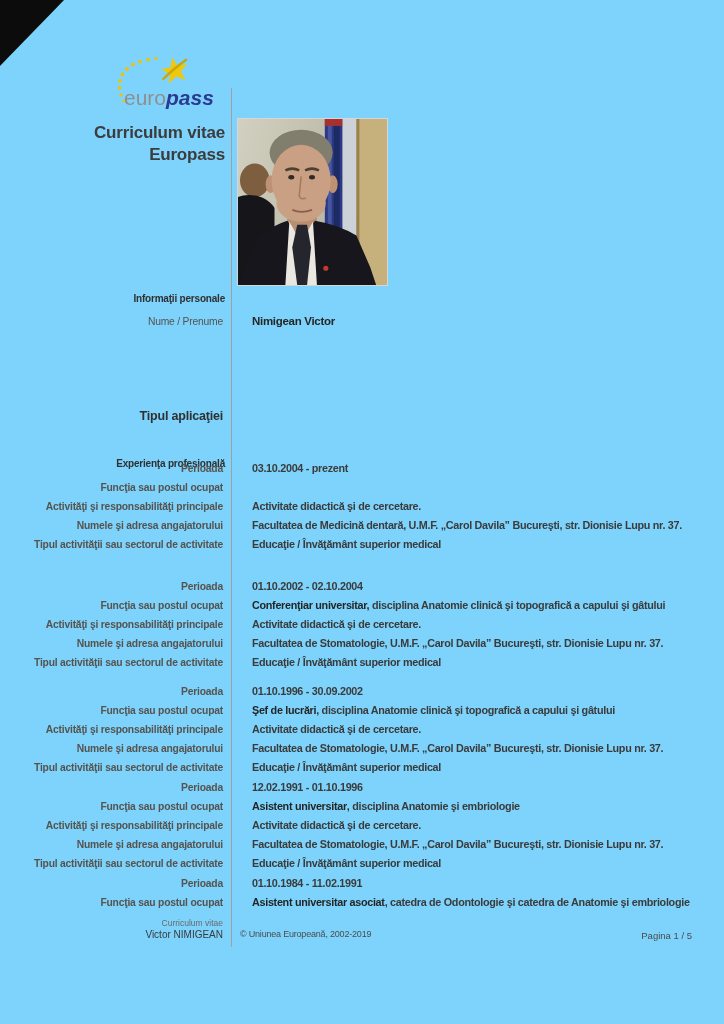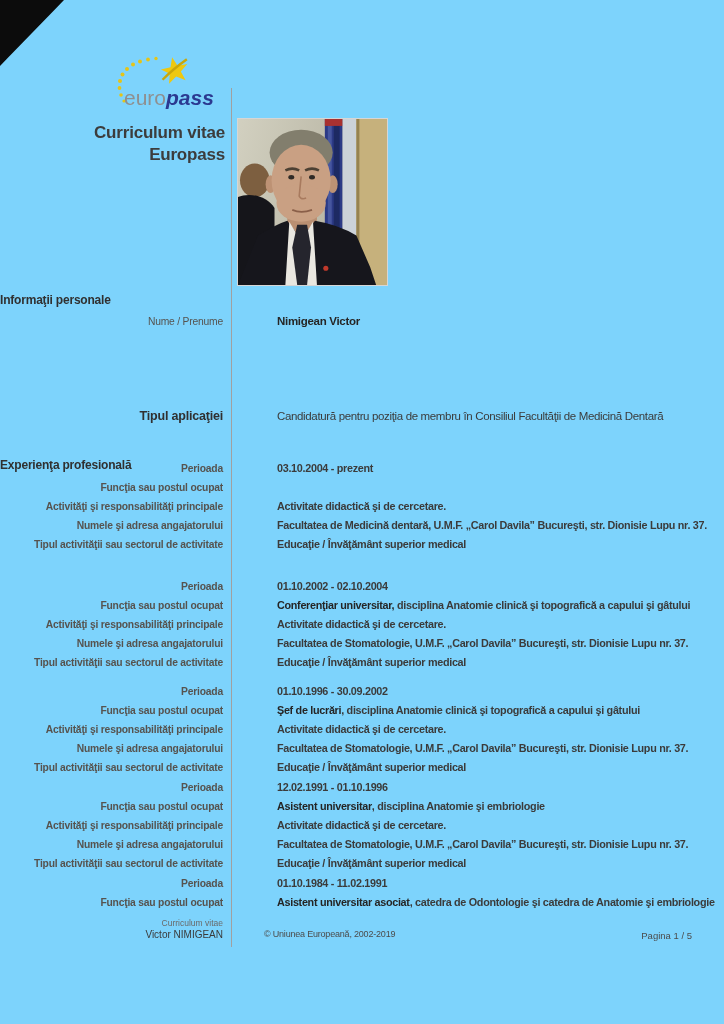--- a/index.html
+++ b/index.html
@@ -14,27 +14,27 @@
   .logo{position:absolute;left:112px;top:54px;width:122px;height:60px;}
   
   .vline{position:absolute;left:231px;top:88px;width:1px;height:859px;background:#a0a0a0;}
   
   .cv-title{position:absolute;left:0;top:122px;width:231px;box-sizing:border-box;padding-right:6px;
     text-align:right;font-weight:bold;font-size:17px;line-height:22px;color:#3c3c3c;letter-spacing:-0.2px;}
   
   .photo{position:absolute;left:237px;top:118px;width:151px;height:168px;border:1px solid #d6d6d6;box-sizing:border-box;}
   .photo svg{display:block;width:100%;height:100%;}
   
-  .sec-head{position:absolute;left:0;width:231px;box-sizing:border-box;padding-right:6px;text-align:left;
-    font-weight:bold;font-size:12px;color:#303030;letter-spacing:-0.2px;}
-  .flex-row{display:flex;align-items:flex-start;gap:24px;}
+  .sec-head{position:absolute;left:0;width:231px;box-sizing:border-box;padding-right:6px;text-align:right;
+    font-weight:bold;font-size:10px;color:#303030;letter-spacing:-0.2px;}
+  .flex-row{display:flex;align-items:flex-start;}
   .lbl{width:231px;box-sizing:border-box;padding-right:8px;flex:none;text-align:right;
     font-size:10.3px;line-height:13px;color:#56534f;letter-spacing:-0.2px;}
-  .val{width:472px;box-sizing:border-box;padding-left:2px;font-size:10.8px;line-height:13px;
-    color:#3b3b3b;letter-spacing:-0.3px;margin-left:20px;}
+  .val{width:472px;box-sizing:border-box;padding-left:21px;font-size:10.8px;line-height:13px;
+    color:#3b3b3b;letter-spacing:-0.3px;}
   .val b{color:#252525;}
   .abs-row{position:absolute;left:0;right:0;}
   .name-val{font-weight:bold;font-size:11.5px;color:#262626;}
   .app-lbl{font-weight:bold;font-size:12.5px;color:#303030;line-height:14px;}
   .app-val{font-size:11.5px;line-height:14px;letter-spacing:-0.35px;width:480px;}
   
   .job{position:absolute;left:0;right:0;font-weight:bold;}
   .job .flex-row{padding-top:6px;}
   
   .footer{position:absolute;left:0;top:918px;right:0;}
@@ -124,21 +124,20 @@
   </div>
 
   <div class="sec-head" style="top:293px;">Informaţii personale</div>
   <div class="abs-row flex-row" style="top:315px;">
     <div class="lbl">Nume / Prenume</div>
     <div class="val name-val">Nimigean Victor</div>
   </div>
 
   <div class="abs-row flex-row" style="top:409px;">
     <div class="lbl app-lbl">Tipul aplicaţiei</div>
-    <div class="val app-val">Candidatură pentru poziţia de membru în Consiliul Facultăţii de Medicină Dentară</div>
   </div>
 
   <div class="sec-head" style="top:458px;">Experienţa profesională</div>
 
   <div class="job" style="top:456px;">
     <div class="flex-row">
       <div class="lbl">Perioada</div>
       <div class="val">03.10.2004 - prezent</div>
     </div>
     <div class="flex-row">

